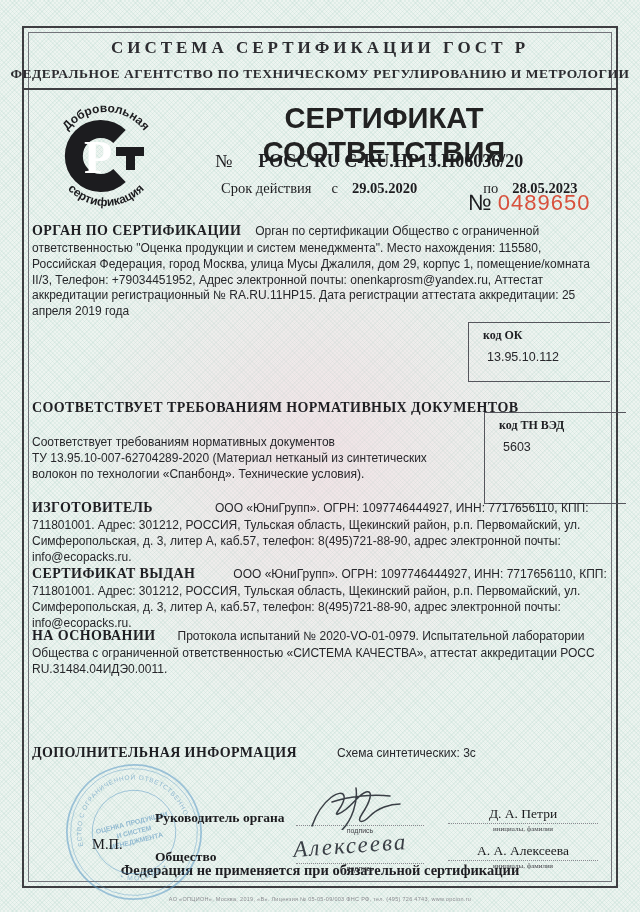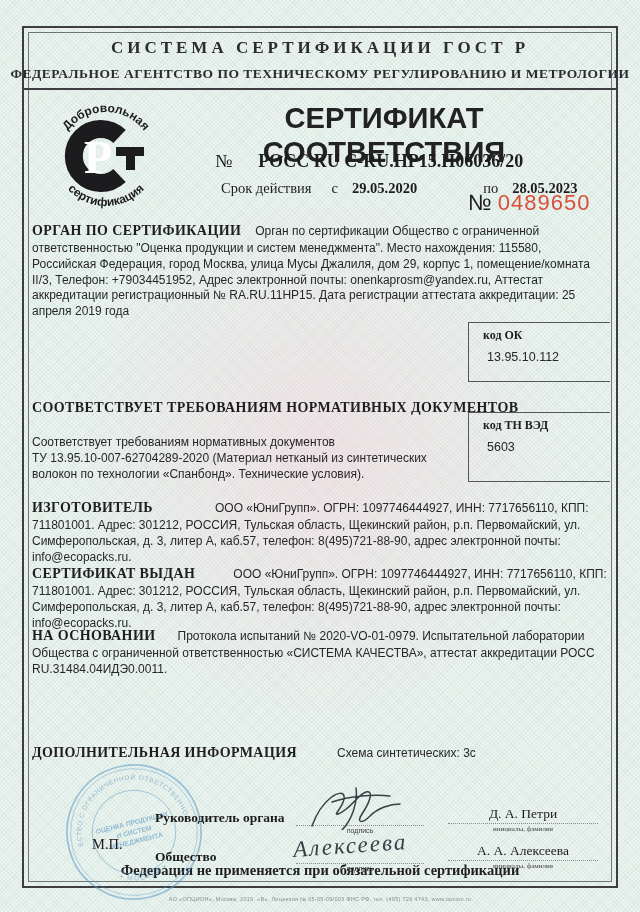--- a/index.html
+++ b/index.html
@@ -108,21 +108,21 @@
     <div class="cval">13.95.10.112</div>
   </div>
 
   <div class="abs sec" style="top:399px;">
     <span class="lbl">СООТВЕТСТВУЕТ ТРЕБОВАНИЯМ НОРМАТИВНЫХ ДОКУМЕНТОВ</span>
   </div>
   <div class="abs sec narrow pre" style="top:419px;">
     <span class="txt">Соответствует требованиям нормативных документов
 ТУ 13.95.10-007-62704289-2020 (Материал нетканый из синтетических волокон по технологии «Спанбонд». Технические условия).</span>
   </div>
-  <div class="abs codebox" style="top:412px;height:70px;">
+  <div class="abs codebox" style="top:412px;height:92px;margin-left:16px;">
     <div class="clbl">код ТН ВЭД</div>
     <div class="cval">5603</div>
   </div>
 
   <div class="abs sec" style="top:499px;">
     <span class="lbl" style="margin-right:62px;">ИЗГОТОВИТЕЛЬ</span><span class="txt">ООО «ЮниГрупп». ОГРН: 1097746444927, ИНН: 7717656110, КПП: 711801001. Адрес: 301212, РОССИЯ, Тульская область, Щекинский район, р.п. Первомайский, ул. Симферопольская, д. 3, литер А, каб.57, телефон: 8(495)721-88-90, адрес электронной почты: info@ecopacks.ru.</span>
   </div>
 
   <div class="abs sec" style="top:565px;">
     <span class="lbl" style="margin-right:38px;">СЕРТИФИКАТ ВЫДАН</span><span class="txt">ООО «ЮниГрупп». ОГРН: 1097746444927, ИНН: 7717656110, КПП: 711801001. Адрес: 301212, РОССИЯ, Тульская область, Щекинский район, р.п. Первомайский, ул. Симферопольская, д. 3, литер А, каб.57, телефон: 8(495)721-88-90, адрес электронной почты: info@ecopacks.ru.</span>

